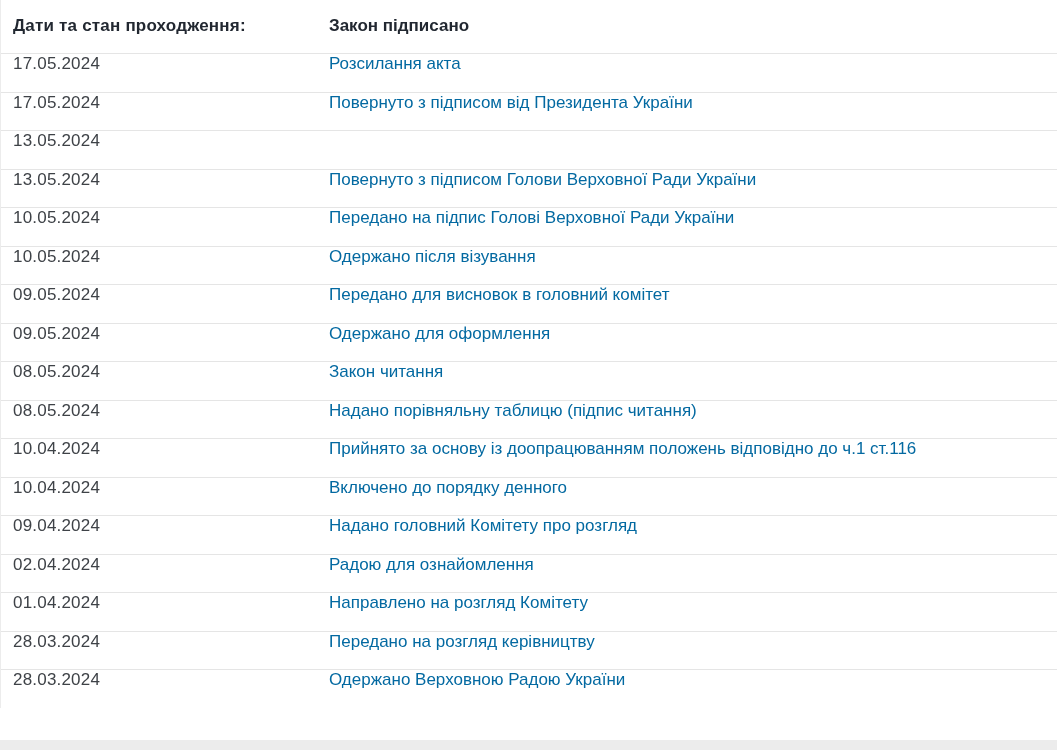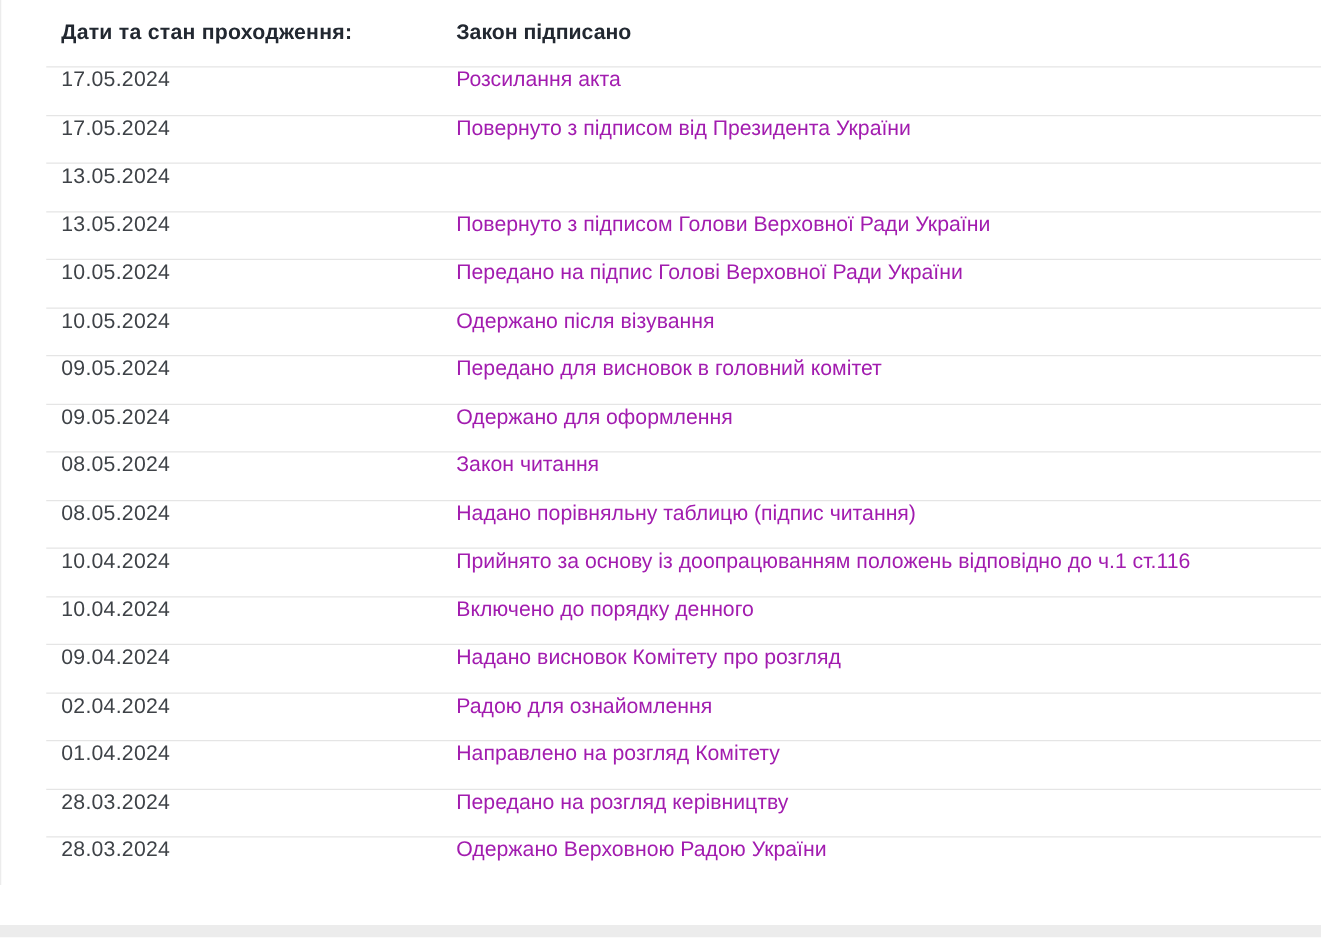--- a/index.html
+++ b/index.html
@@ -12,21 +12,20 @@
   }
   .page {
     position: relative;
     width: 1057px;
     height: 750px;
     background: #ffffff;
   }
   .status-table {
     width: 100%;
     border-left: 1px solid #ececec;
-    padding-left: 36px;
   }
   .row {
     display: flex;
     align-items: flex-start;
     height: 38.5px;
     border-top: 1px solid #e5e5e5;
   }
   .row.header-row {
     height: 53px;
     border-top: none;
@@ -41,21 +40,21 @@
   .date-col {
     width: 328px;
     flex: 0 0 328px;
     padding-left: 12px;
     color: #3e4247;
     letter-spacing: 0.2px;
   }
   .state-col {
     flex: 1 1 auto;
     padding-right: 16px;
-    color: #a21caf;
+    color: #0369a1;
   }
   .header-row .date-col,
   .header-row .state-col {
     font-weight: bold;
     color: #222831;
   }
   .footer-band {
     position: absolute;
     left: 0;
     bottom: 0;
@@ -128,21 +127,21 @@
     <div class="cell state-col">Прийнято за основу із доопрацюванням положень відповідно до ч.1 ст.116</div>
   </div>
 
   <div class="row">
     <div class="cell date-col">10.04.2024</div>
     <div class="cell state-col">Включено до порядку денного</div>
   </div>
 
   <div class="row">
     <div class="cell date-col">09.04.2024</div>
-    <div class="cell state-col">Надано висновок Комітету про розгляд</div>
+    <div class="cell state-col">Надано головний Комітету про розгляд</div>
   </div>
 
   <div class="row">
     <div class="cell date-col">02.04.2024</div>
     <div class="cell state-col">Радою для ознайомлення</div>
   </div>
 
   <div class="row">
     <div class="cell date-col">01.04.2024</div>
     <div class="cell state-col">Направлено на розгляд Комітету</div>

